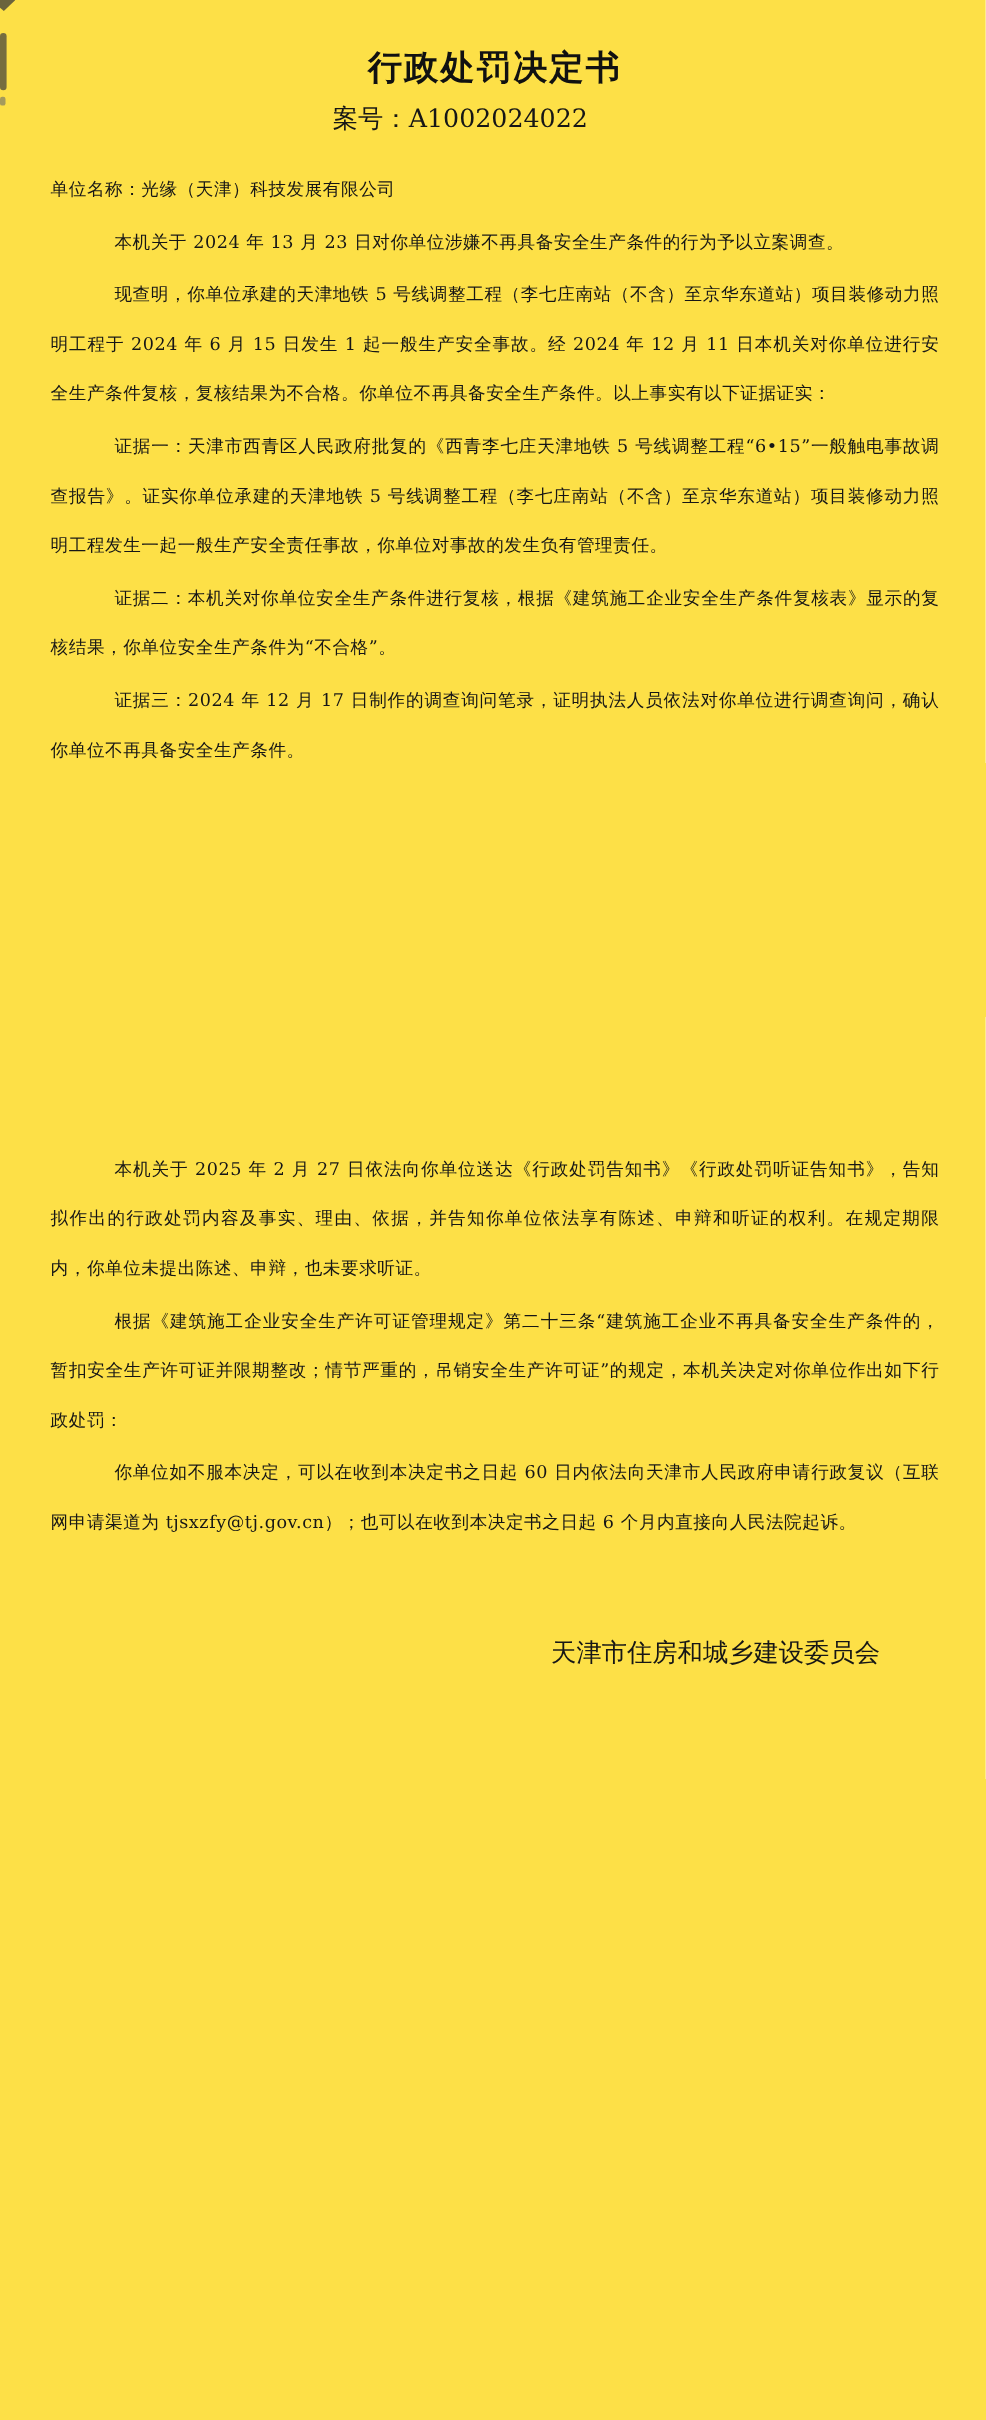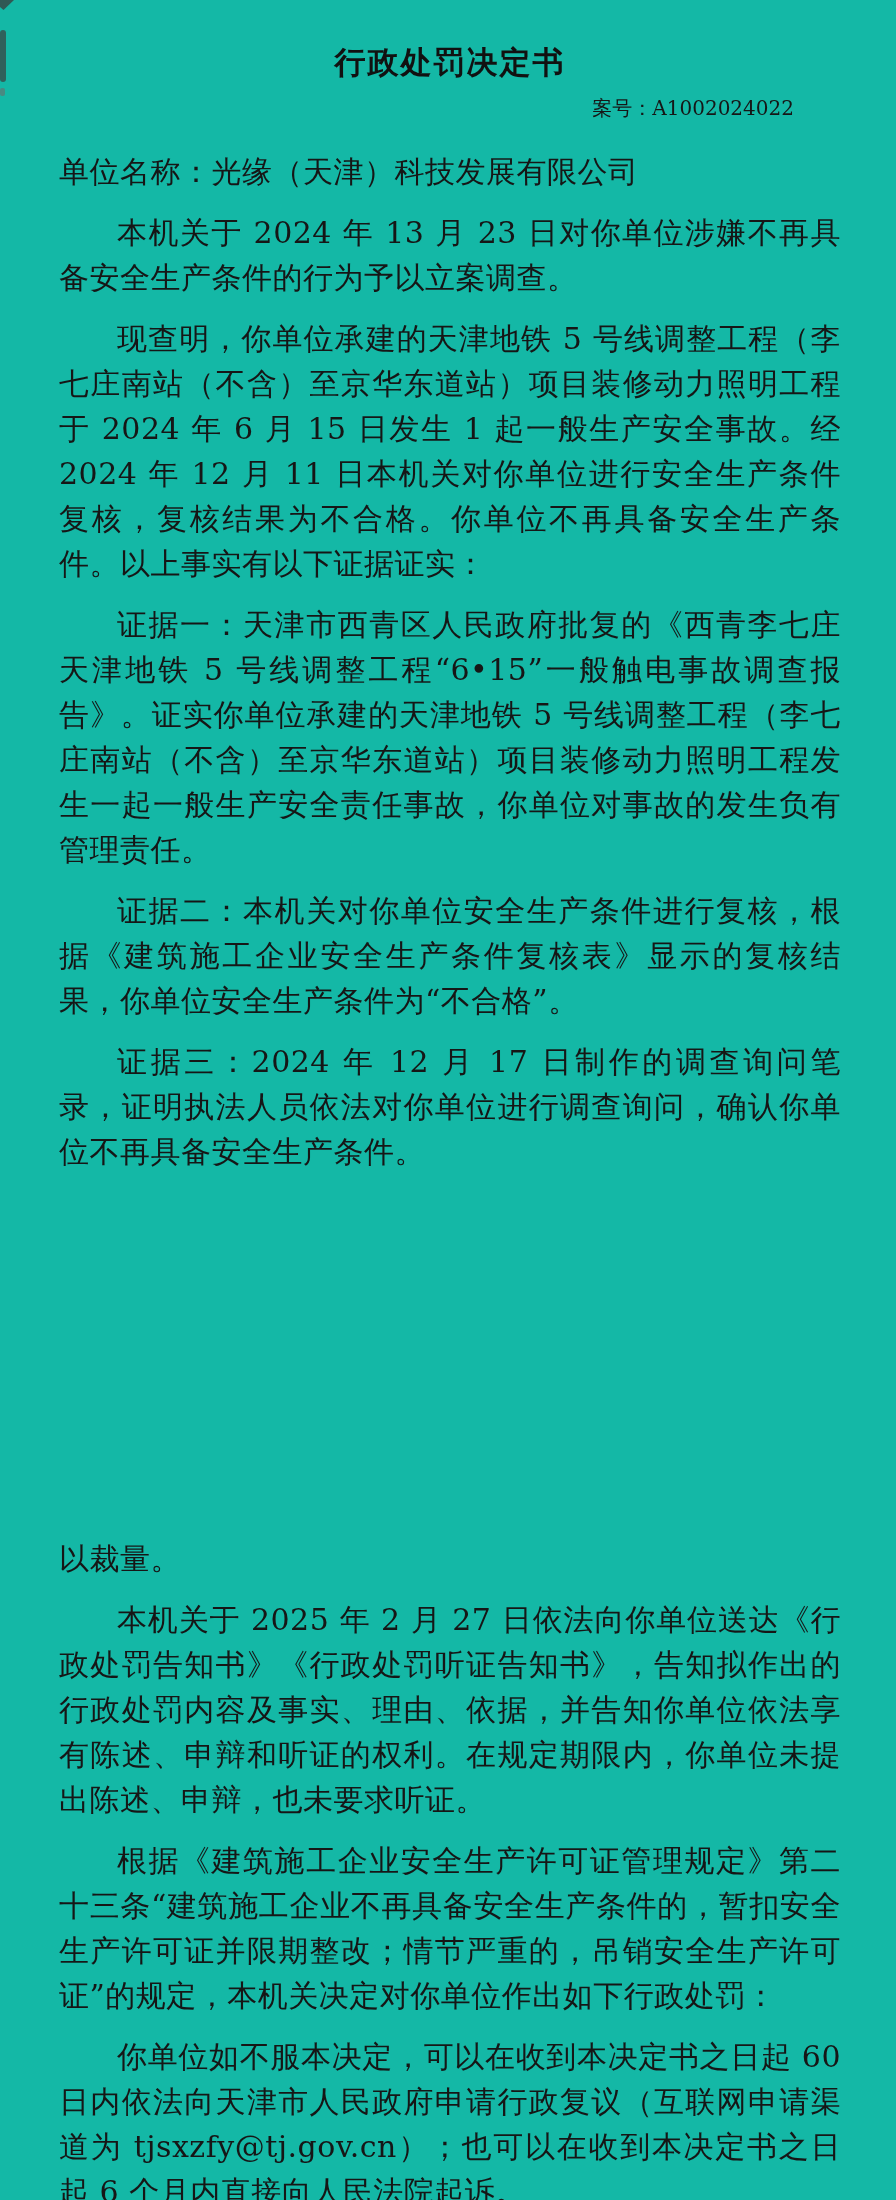--- a/index.html
+++ b/index.html
@@ -1,46 +1,46 @@
 <!DOCTYPE html>
 <html><head>
 <meta charset="utf-8">
 <style>
   html, body { margin: 0; padding: 0; }
   .page {
     position: relative;
     width: 896px;
     height: 2200px;
-    background: #14b8a6;
+    background: #fde047;
     overflow: hidden;
     font-family: "DejaVu Serif", "Liberation Serif", serif;
     color: #161616;
   }
   .content {
     padding: 38px 39px 0 43px;
   }
   .doc-title {
     margin: 0;
     text-align: center;
     font-size: 31px;
     font-weight: bold;
     line-height: 48px;
     letter-spacing: 2px;
     color: #111;
   }
   .case-no {
-    font-size: 20px;
+    font-size: 23px;
     line-height: 45px;
-    text-align: right;
+    text-align: center;
     padding-right: 63px;
   }
   .info-block { margin-top: 18px; }
   .para {
-    margin: 16px;
-    font-size: 30px;
+    margin: 3px;
+    font-size: 16px;
     line-height: 45px;
     text-align: justify;
     letter-spacing: 0.5px;
   }
   .indent { text-indent: 58px; }
   .page-gap { height: 330px; }
   .sig-block { margin-top: 75px; }
   .sig-issuer {
     font-size: 23px;
     line-height: 45px;
@@ -85,21 +85,20 @@
     </div>
 
     <p class="para indent">本机关于 2024 年 13 月 23 日对你单位涉嫌不再具备安全生产条件的行为予以立案调查。</p>
     <p class="para indent">现查明，你单位承建的天津地铁 5 号线调整工程（李七庄南站（不含）至京华东道站）项目装修动力照明工程于 2024 年 6 月 15 日发生 1 起一般生产安全事故。经 2024 年 12 月 11 日本机关对你单位进行安全生产条件复核，复核结果为不合格。你单位不再具备安全生产条件。以上事实有以下证据证实：</p>
     <p class="para indent">证据一：天津市西青区人民政府批复的《西青李七庄天津地铁 5 号线调整工程“6•15”一般触电事故调查报告》。证实你单位承建的天津地铁 5 号线调整工程（李七庄南站（不含）至京华东道站）项目装修动力照明工程发生一起一般生产安全责任事故，你单位对事故的发生负有管理责任。</p>
     <p class="para indent">证据二：本机关对你单位安全生产条件进行复核，根据《建筑施工企业安全生产条件复核表》显示的复核结果，你单位安全生产条件为“不合格”。</p>
     <p class="para indent">证据三：2024 年 12 月 17 日制作的调查询问笔录，证明执法人员依法对你单位进行调查询问，确认你单位不再具备安全生产条件。</p>
 
     <div class="page-gap"></div>
 
-    <p class="para">以裁量。</p>
     <p class="para indent">本机关于 2025 年 2 月 27 日依法向你单位送达《行政处罚告知书》《行政处罚听证告知书》，告知拟作出的行政处罚内容及事实、理由、依据，并告知你单位依法享有陈述、申辩和听证的权利。在规定期限内，你单位未提出陈述、申辩，也未要求听证。</p>
     <p class="para indent">根据《建筑施工企业安全生产许可证管理规定》第二十三条“建筑施工企业不再具备安全生产条件的，暂扣安全生产许可证并限期整改；情节严重的，吊销安全生产许可证”的规定，本机关决定对你单位作出如下行政处罚：</p>
     <p class="para indent">你单位如不服本决定，可以在收到本决定书之日起 60 日内依法向天津市人民政府申请行政复议（互联网申请渠道为 tjsxzfy@tj.gov.cn）；也可以在收到本决定书之日起 6 个月内直接向人民法院起诉。</p>
 
     <div class="sig-block">
       <div class="sig-issuer">天津市住房和城乡建设委员会</div>
 
     </div>
   </div>
 </div>

